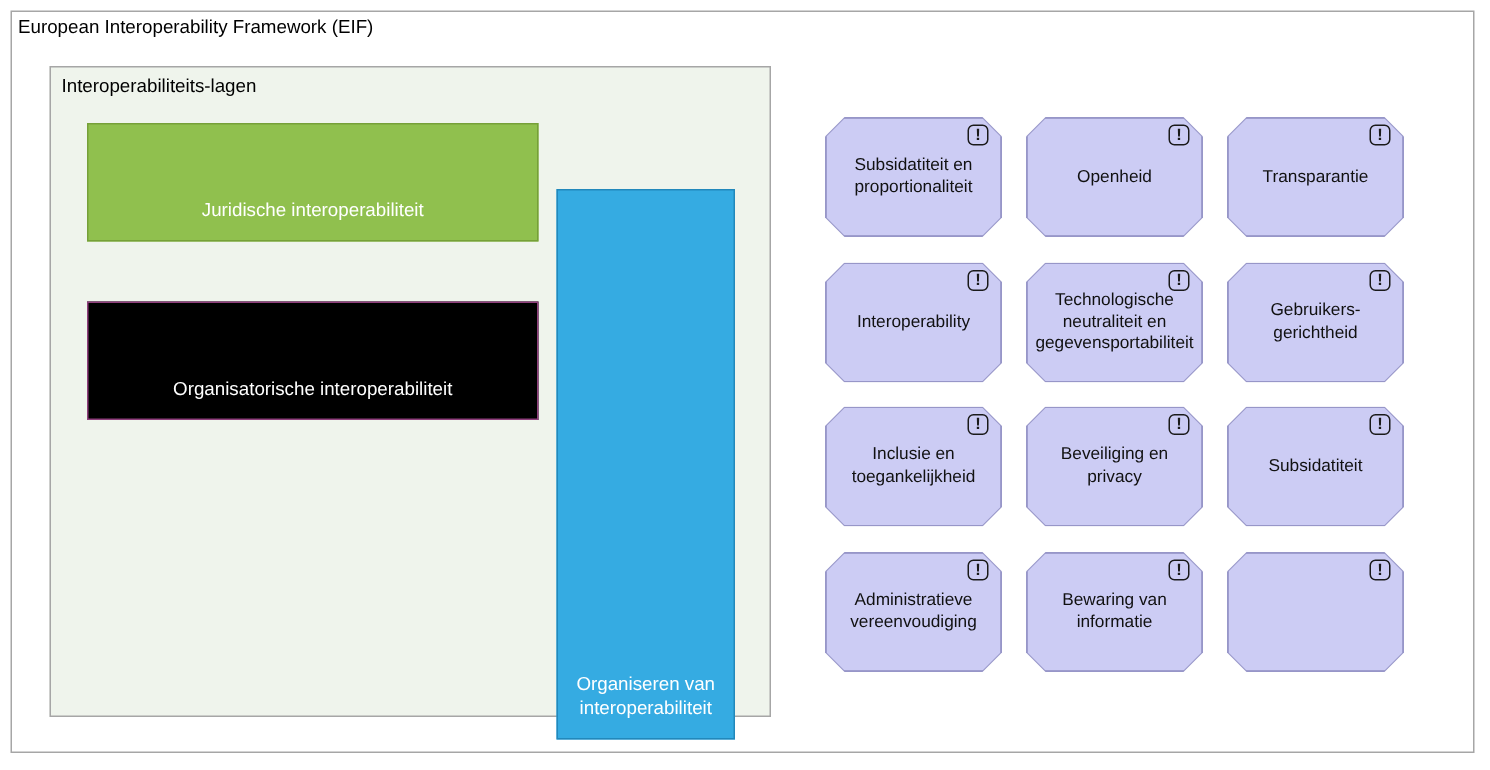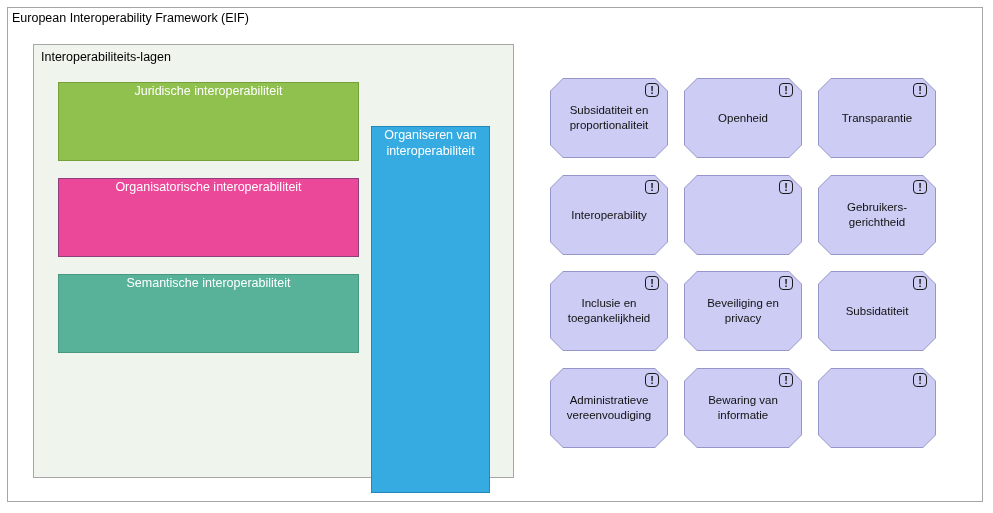--- a/index.html
+++ b/index.html
@@ -19,22 +19,22 @@
   .window-frame{position:absolute;left:7px;top:7px;width:976px;height:495px;
     border:1px solid var(--window-border);background:#fff;}
 
   .diagram-title{position:absolute;left:12px;top:11px;font-size:12.5px;color:#000;white-space:nowrap;}
 
   .panel{position:absolute;border:1px solid var(--panel-border);}
   .layers-panel{left:33px;top:44px;width:481px;height:434px;background:var(--layers-panel-bg);}
   .principles-panel{left:527px;top:44px;width:432px;height:436px;background:var(--principles-panel-bg);}
   .panel-title{position:absolute;left:7px;top:5px;font-size:12.5px;color:#000;white-space:nowrap;}
 
-  .layer-bar{position:absolute;border:1px solid transparent;display:flex;align-items:flex-start;justify-content:center;
-    text-align:center;color:var(--bar-text);font-size:12.5px;line-height:1.3;padding:0 6px;}
+  .layer-bar{position:absolute;border:1px solid transparent;display:flex;align-items:flex-end;justify-content:center;
+    text-align:center;color:var(--bar-text);font-size:12.5px;line-height:1.3;padding:12px 6px;}
   .layer-0{left:58px;top:82px;width:301px;height:79px;}
   .layer-1{left:58px;top:178px;width:301px;height:79px;}
   .layer-2{left:58px;top:274px;width:301px;height:79px;}
   .layer-3{left:58px;top:370px;width:301px;height:79px;}
   .organizer-bar{left:371px;top:82px;width:119px;height:367px;margin-top:44px;}
 
   .pbox{position:absolute;width:118px;height:80px;
     clip-path:polygon(13px 0,calc(100% - 13px) 0,100% 13px,100% calc(100% - 13px),
       calc(100% - 13px) 100%,13px 100%,0 calc(100% - 13px),0 13px);}
   .pbox-fill{position:absolute;left:1px;top:1px;right:1px;bottom:1px;
@@ -58,25 +58,22 @@
   <div class="window-frame"></div>
   <div class="diagram-title">European Interoperability Framework (EIF)</div>
 
   <div class="panel layers-panel">
     <div class="panel-title">Interoperabiliteits-lagen</div>
   </div>
 
   <div class="layer-bar layer-0" style="background: rgb(144, 192, 78); border-color: rgb(118, 160, 56);">
     <span>Juridische interoperabiliteit</span>
   </div>
-  <div class="layer-bar layer-1" style="background: #ec4899; border-color: rgb(143, 63, 124);">
+  <div class="layer-bar layer-1" style="background: #000000; border-color: rgb(143, 63, 124); margin-top: 23px;">
     <span>Organisatorische interoperabiliteit</span>
-  </div>
-  <div class="layer-bar layer-2" style="background: rgb(88, 178, 154); border-color: rgb(71, 151, 129);">
-    <span>Semantische interoperabiliteit</span>
   </div>
   <div class="layer-bar organizer-bar" style="background: rgb(53, 171, 226); border-color: rgb(34, 136, 187);">
     <span>Organiseren van interoperabiliteit</span>
   </div>
 
 
   <div class="pbox r0 c0" style="background: rgb(151, 150, 200);">
     <div class="pbox-fill" style="background: rgb(204, 204, 244);">
         <div class="pbox-label">Subsidatiteit en proportionaliteit</div>
     <span class="pbox-icon">!</span>
@@ -95,20 +92,21 @@
       </div>
   </div>
   <div class="pbox r1 c0" style="background: rgb(151, 150, 200);">
     <div class="pbox-fill" style="background: rgb(204, 204, 244);">
         <div class="pbox-label">Interoperability</div>
     <span class="pbox-icon">!</span>
       </div>
   </div>
   <div class="pbox r1 c1" style="background: rgb(151, 150, 200);">
     <div class="pbox-fill" style="background: rgb(204, 204, 244);">
+        <div class="pbox-label">Technologische neutraliteit en gegevensportabiliteit</div>
     <span class="pbox-icon">!</span>
       </div>
   </div>
   <div class="pbox r1 c2" style="background: rgb(151, 150, 200);">
     <div class="pbox-fill" style="background: rgb(204, 204, 244);">
         <div class="pbox-label">Gebruikers-gerichtheid</div>
     <span class="pbox-icon">!</span>
       </div>
   </div>
   <div class="pbox r2 c0" style="background: rgb(151, 150, 200);">

